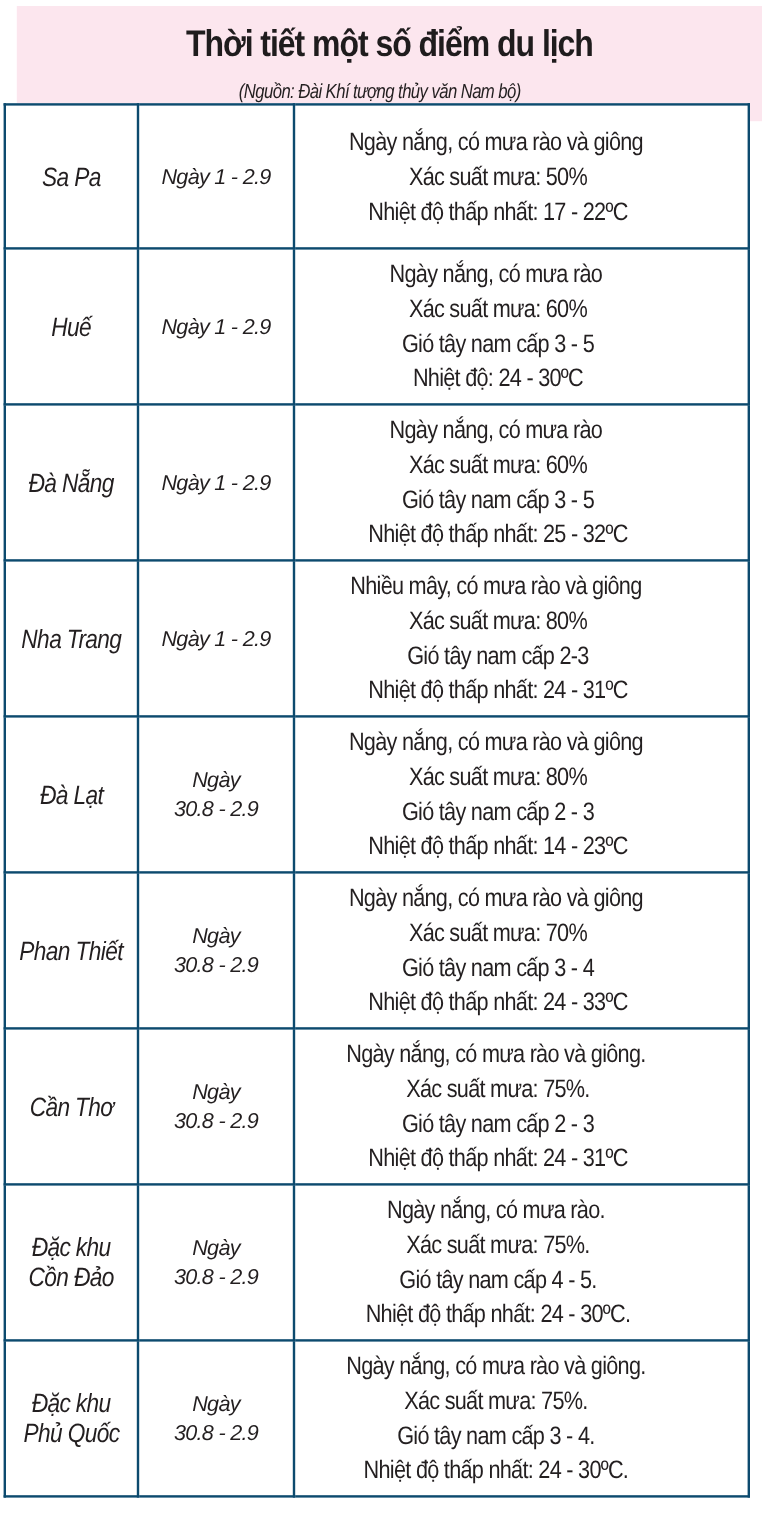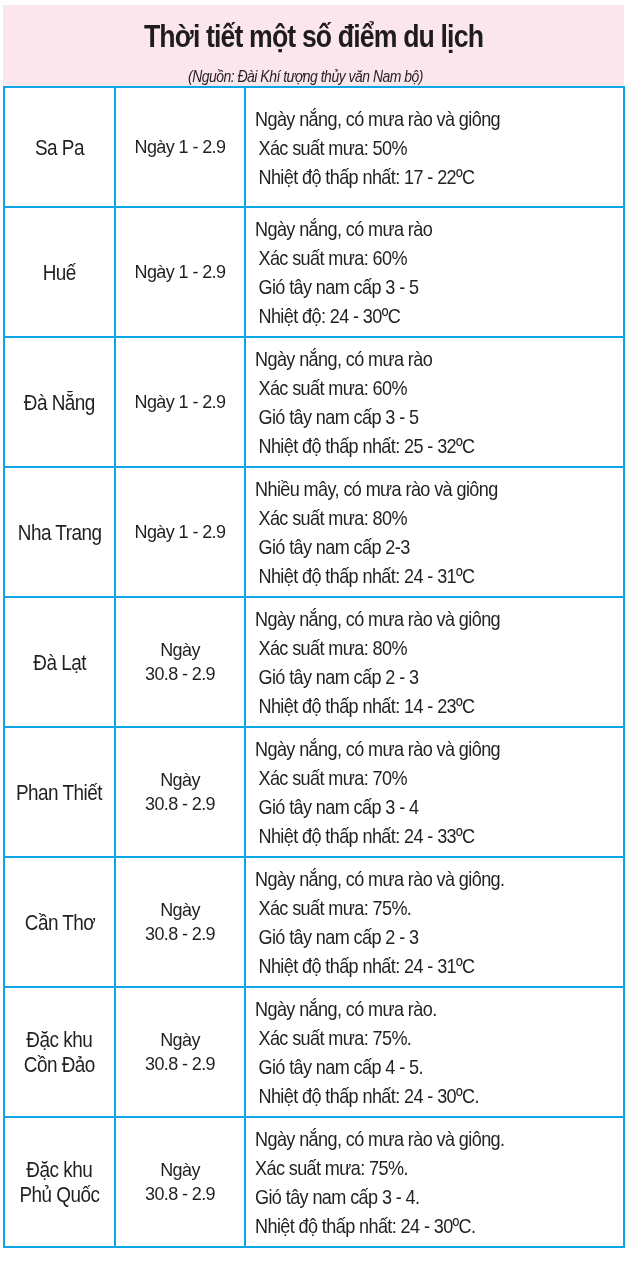--- a/index.html
+++ b/index.html
@@ -10,21 +10,21 @@
     body {
       width: 640px;
       height: 1274px;
       position: relative;
       overflow: hidden;
       font-family: "Liberation Sans", "DejaVu Sans", sans-serif;
       color: #231f20;
     }
     .header {
       position: absolute;
-      left: 3px;
+      left: 14px;
       top: 5px;
       width: 621px;
       height: 96px;
       background: #fce6ee;
     }
     .title {
       position: absolute;
       left: 0;
       top: 14px;
       width: 621px;
@@ -52,23 +52,24 @@
     table.weather {
       position: absolute;
       left: 3px;
       top: 86px;
       width: 622px;
       border-collapse: collapse;
       table-layout: fixed;
       background: #ffffff;
     }
     table.weather td {
-      border: 2px solid #0ea5e9;
+      border: 2px solid #0c4a6e;
       padding: 0;
       vertical-align: middle;
+      text-align: center;
     }
     td.place {
       width: 109px;
       text-align: center;
       font-size: 22px;
       line-height: 25px;
       letter-spacing: -0.6px;
     }
     td.dates {
       width: 128px;
@@ -88,21 +89,21 @@
       transform: scaleX(0.86);
       transform-origin: center;
       white-space: nowrap;
     }
     .squeeze-left {
       display: block;
       transform: scaleX(0.86);
       transform-origin: left center;
       white-space: nowrap;
     }
-    .line { display: block; white-space: nowrap; }
+    .line { display: block; white-space: nowrap; font-style: italic; }
     .indent { padding-left: 4px; }
     tr.row-short td { height: 118px; }
     tr.row td { height: 128px; }
   </style>
 </head>
 <body>
 
 <div class="header">
   <div class="title">Thời tiết một số điểm du lịch</div>
   <div class="source">(Nguồn: Đài Khí tượng thủy văn Nam bộ)</div>

